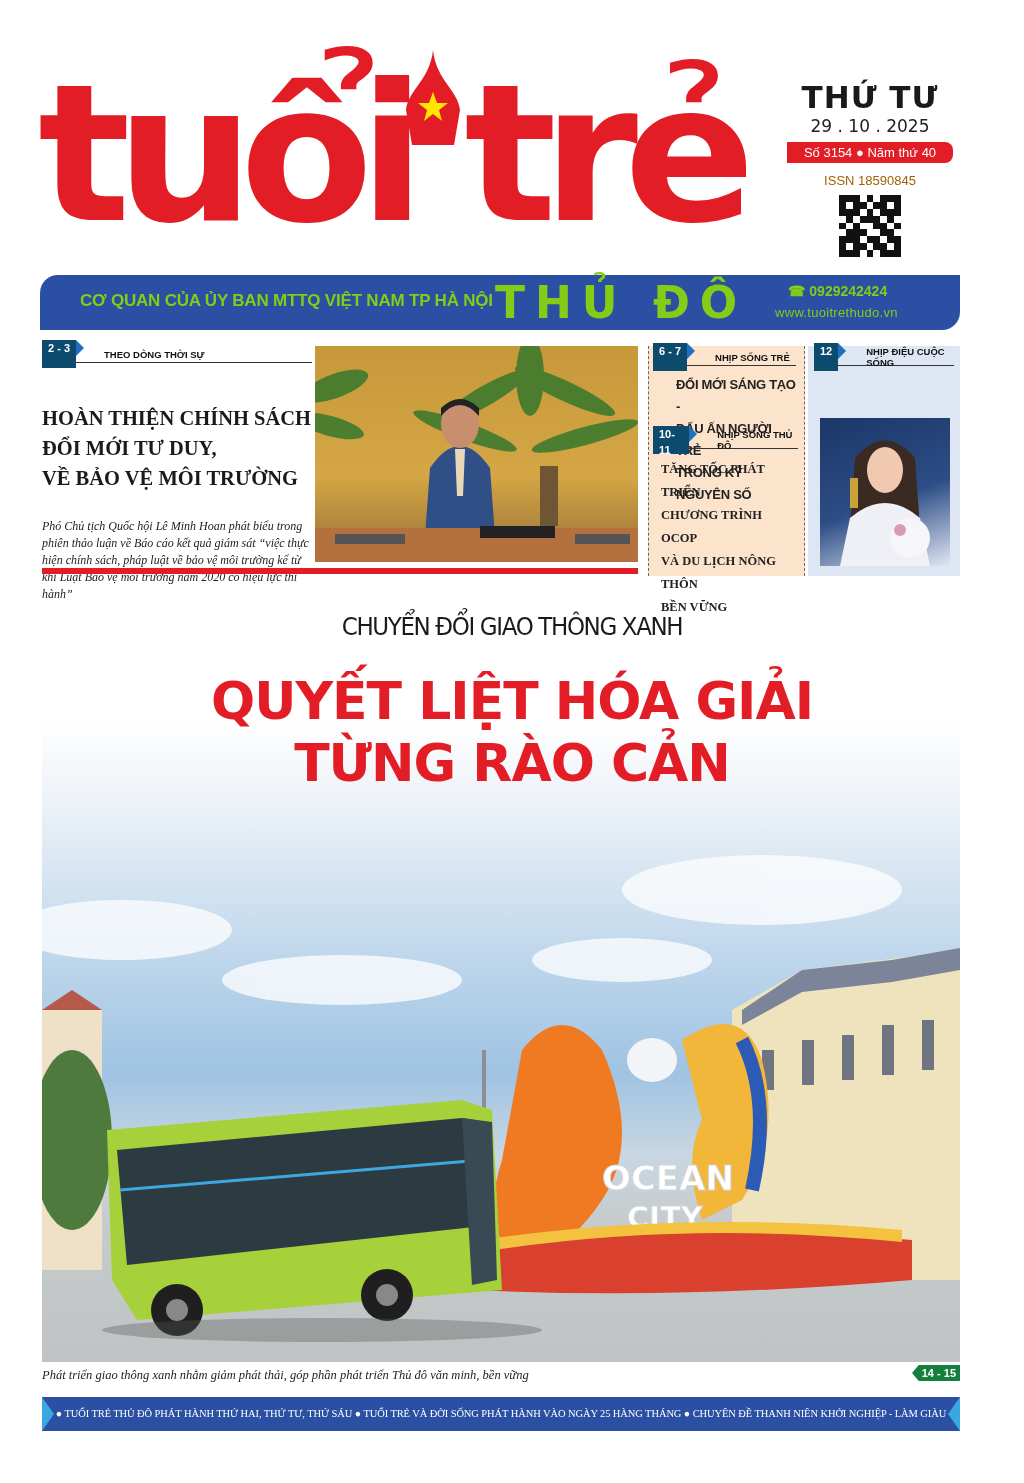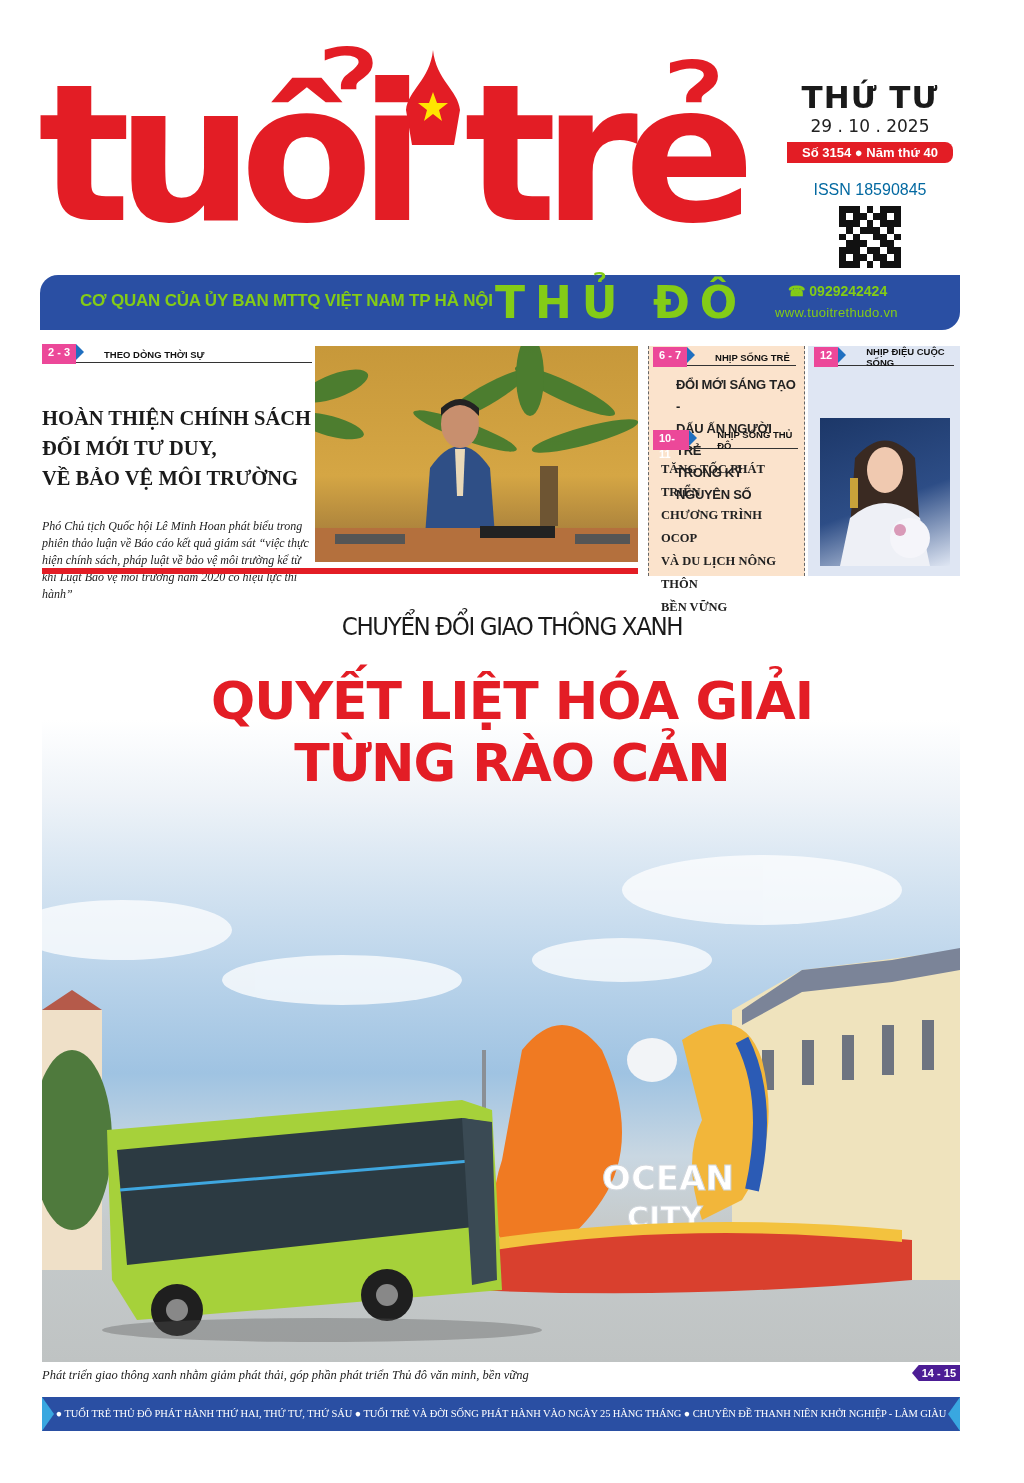--- a/index.html
+++ b/index.html
@@ -5,34 +5,34 @@
   html,body{margin:0;padding:0;background:#fff;}
   body{width:1024px;height:1483px;position:relative;overflow:hidden;font-family:"Liberation Sans",sans-serif;}
   .abs{position:absolute;}
   
   .logo{left:38px;top:40px;width:720px;height:200px;}
   .logo-text{position:absolute;left:0;top:30px;font-family:"DejaVu Sans",sans-serif;font-weight:bold;font-size:190px;line-height:170px;color:#e31d25;letter-spacing:-14px;transform:scaleX(1.02);transform-origin:left;}
   .flame{position:absolute;left:360px;top:10px;width:70px;height:95px;}
   .date-block{left:775px;top:80px;width:190px;text-align:center;}
   .weekday{font-family:"DejaVu Sans",sans-serif;font-size:31px;font-weight:bold;color:#1a1a1a;letter-spacing:1px;line-height:34px;}
   .date{font-family:"DejaVu Sans",sans-serif;font-size:17px;color:#222;margin-top:2px;}
-  .issue{margin:6px auto 18px;background:#e31d25;color:#fff;font-weight:bold;font-size:13px;border-radius:0 8px 8px 0;padding:3px 8px;width:150px;margin-left:12px;text-align:center;}
-  .issn{font-size:16px;color:#0369a1;margin-top:5px;}
+  .issue{margin:6px auto 10px;background:#e31d25;color:#fff;font-weight:normal;font-size:13px;border-radius:0 8px 8px 0;padding:3px 8px;width:150px;margin-left:12px;text-align:center;}
+  .issn{font-size:13px;color:#a16207;margin-top:5px;}
   .qr{width:62px;height:62px;margin:7px auto 0;background:#fff;display:grid;grid-template-columns:repeat(9,1fr);grid-template-rows:repeat(9,1fr);}
   .qr span{background:#111;}
   .qr span.w{background:#fff;}
   
   .band{left:40px;top:275px;width:920px;height:55px;background:#2a4fa3;border-radius:18px 0 18px 0;color:#84cc16;}
   .band-org{position:absolute;left:40px;top:16px;font-weight:bold;font-size:17px;letter-spacing:-.2px;}
   .band-title{position:absolute;left:455px;top:2px;font-family:"DejaVu Sans",sans-serif;font-weight:bold;font-size:44px;letter-spacing:10px;}
   .band-phone{position:absolute;left:748px;top:8px;font-weight:bold;font-size:14px;}
   .band-web{position:absolute;left:735px;top:30px;font-size:13px;letter-spacing:.3px;}
   
   .tag{display:flex;align-items:center;height:16px;font-size:9.5px;font-weight:bold;border-bottom:1px solid #333;}
-  .tag .num{background:#ec4899;color:#fff;font-size:11px;height:20px;line-height:16px;padding:0 6px 0 6px;position:relative;}
+  .tag .num{background:#0c4a6e;color:#fff;font-size:11px;height:28px;line-height:16px;padding:0 6px 0 6px;position:relative;}
   .tag .num:after{content:"";position:absolute;right:-8px;top:0;border-left:8px solid #1f6fc0;border-top:8px solid transparent;border-bottom:8px solid transparent;}
   .tag .lbl{margin-left:28px;color:#111;}
   
   .story1{left:42px;top:346px;width:270px;}
   .story1 h2{font-family:"Liberation Serif",serif;font-weight:bold;font-size:20.5px;line-height:30px;margin:40px 0 0 0;color:#1a1a1a;}
   .story1 p{font-family:"Liberation Serif",serif;font-style:italic;font-size:12px;line-height:17px;margin:25px 0 0;color:#222;}
   .photo1{left:315px;top:346px;width:323px;height:216px;overflow:hidden;
     background:linear-gradient(180deg,#c7983a 0%,#d5a644 60%,#b58b3e 80%,#9a6f3a 100%);}
   .redrule{left:42px;top:568px;width:596px;height:6px;background:#e31d25;}
   
@@ -41,21 +41,21 @@
   .col-head{font-weight:bold;font-size:13px;line-height:22px;color:#222;letter-spacing:-.3px;}
   .col-head-serif{font-family:"Liberation Serif",serif;font-weight:bold;font-size:12.5px;line-height:23px;color:#222;}
   .miss-photo{position:absolute;left:12px;top:72px;width:130px;height:148px;background:linear-gradient(160deg,#1c3768,#2d4d86 55%,#dfe6f3 100%);overflow:hidden;}
   
   .kicker{left:0;top:612px;width:1024px;text-align:center;font-family:"DejaVu Sans",sans-serif;font-size:25px;color:#1a1a1a;letter-spacing:-1.5px;transform:scaleX(.92);}
   .headline{left:0;top:670px;width:1024px;text-align:center;font-family:"DejaVu Sans",sans-serif;font-weight:bold;font-size:52px;line-height:62px;color:#e31d25;letter-spacing:-1px;z-index:3;}
   
   .photo-main{left:42px;top:720px;width:918px;height:642px;overflow:hidden;
     background:linear-gradient(180deg,#ffffff 0%,#eef3f8 12%,#b9d3ea 40%,#9fc3e2 55%,#c9d7e2 68%,#c6cbcc 78%,#bfc3c3 100%);}
   .caption{left:42px;top:1368px;width:700px;font-family:"Liberation Serif",serif;font-style:italic;font-size:12.5px;color:#222;}
-  .pageref{left:912px;top:1365px;width:48px;height:16px;background:#4c1d95;color:#fff;font-weight:bold;font-size:11px;line-height:16px;text-align:right;padding-right:4px;box-sizing:border-box;clip-path:polygon(14% 0,100% 0,100% 100%,14% 100%,0 50%);}
+  .pageref{left:912px;top:1365px;width:48px;height:16px;background:#15803d;color:#fff;font-weight:bold;font-size:11px;line-height:16px;text-align:right;padding-right:4px;box-sizing:border-box;clip-path:polygon(14% 0,100% 0,100% 100%,14% 100%,0 50%);}
   .footer{left:42px;top:1397px;width:918px;height:34px;background:#2a4fa3;color:#fff;font-family:"Liberation Serif",serif;font-size:10.5px;line-height:34px;text-align:center;letter-spacing:-.1px;}
   .footer:before{content:"";position:absolute;left:0;top:0;border-left:12px solid #39a7e0;border-top:17px solid transparent;border-bottom:17px solid transparent;}
   .footer:after{content:"";position:absolute;right:0;top:0;border-right:12px solid #39a7e0;border-top:17px solid transparent;border-bottom:17px solid transparent;}
 </style>
 </head>
 <body>
 
 <div class="abs logo">
   <svg class="flame" viewBox="0 0 70 95">
     <path d="M35 0 C38 30 60 40 62 60 L56 95 L14 95 L8 60 C10 40 32 30 35 0 Z" fill="#e31d25"></path>

